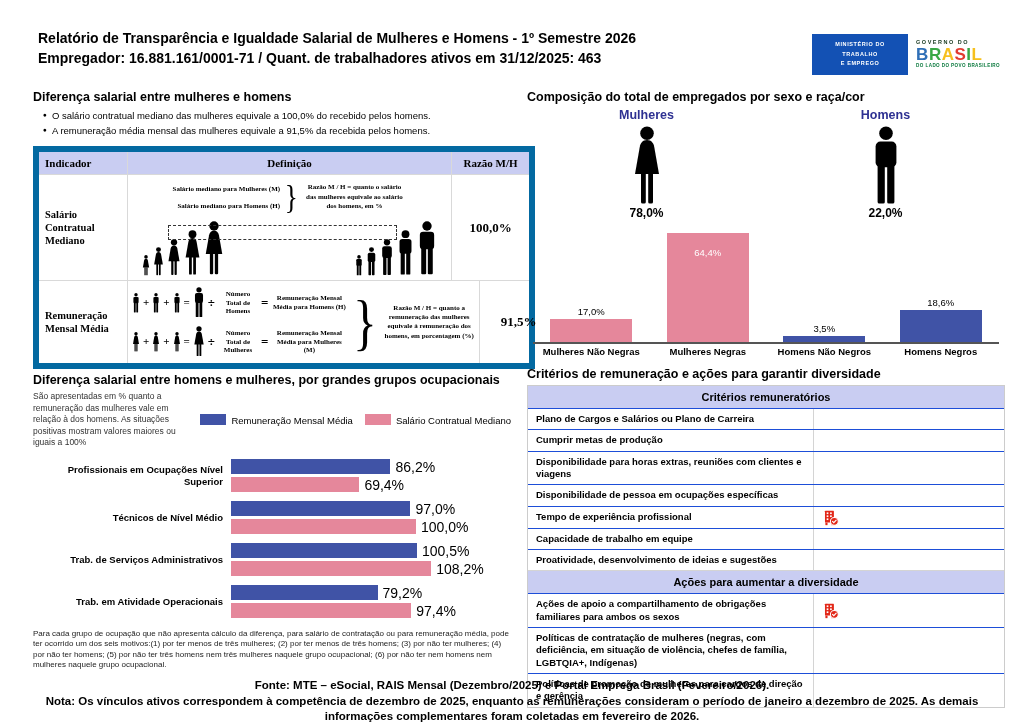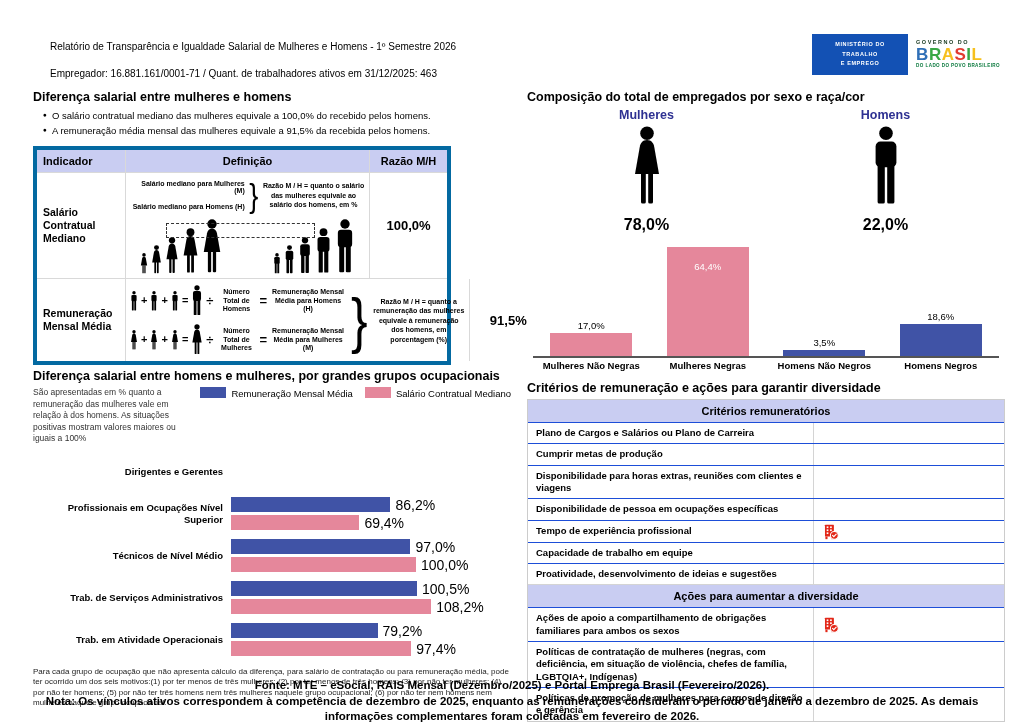--- a/index.html
+++ b/index.html
@@ -1,36 +1,36 @@
 <!DOCTYPE html>
 <html lang="pt-BR"><head>
 <meta charset="utf-8">
 <style>
   html,body{margin:0;padding:0;background:#fff;}
   .page{position:relative;width:1024px;height:725px;background:#fff;overflow:hidden;
         font-family:"Liberation Sans",sans-serif;color:#000;}
   
   .hdr{position:absolute;left:38px;top:28px;right:24px;}
-  .hdr h1{margin:12px;font-size:10px;line-height:1.45;font-weight:normal;}
+  .hdr h1{margin:0;font-size:14px;line-height:1.45;font-weight:bold;}
   .logos{position:absolute;right:0;top:6px;display:flex;gap:8px;align-items:center;}
   .mte-box{width:96px;height:41px;background:#1351b4;color:#fff;display:flex;flex-direction:column;
            align-items:center;justify-content:center;font-size:5.5px;font-weight:bold;letter-spacing:.6px;line-height:1.7;text-align:center;}
   .gov{display:flex;flex-direction:column;line-height:1;}
   .gov-top{font-size:5.5px;font-weight:bold;letter-spacing:1.5px;color:#17381f;}
   .gov-name{font-size:17px;font-weight:bold;letter-spacing:.5px;margin:1px 0;}
   .gov-tag{font-size:4.6px;font-weight:bold;color:#0b7a3e;letter-spacing:.4px;}
   
   .col-left{position:absolute;left:33px;top:90px;width:478px;}
   .col-right{position:absolute;left:527px;top:90px;width:478px;}
   h2{margin:0 0 4px 0;font-size:12.5px;font-weight:bold;}
   
   .bullets{margin:2px 0 8px 10px;padding:0;list-style:none;font-size:9.5px;line-height:1.6;}
   .bullets li::before{content:"●";font-size:6.5px;vertical-align:2px;margin-right:5px;}
   
-  .ind-table{border:4px solid #0369a1;width:418px;box-sizing:border-box;}
+  .ind-table{border:6px solid #0369a1;width:502px;box-sizing:border-box;font-family:Liberation Serif, serif;}
   .ind-row{display:grid;grid-template-columns:88px 1fr 78px;}
   .ind-row>div{border-left:1px solid #d9d9d9;box-sizing:border-box;}
   .ind-row>div:first-child{border-left:none;}
   .ind-head>div{background:#c9cdf2;font-size:11px;font-weight:bold;padding:5px 6px;}
   .ind-head .c{text-align:center;}
   .ind-body{border-top:1px solid #d9d9d9;}
   .cell-ind{font-size:10.5px;font-weight:bold;display:flex;align-items:center;padding:4px 4px 4px 6px;line-height:1.25;}
   .cell-ratio{font-size:13px;font-weight:bold;display:flex;align-items:center;justify-content:center;}
   .def1{padding:5px 4px 4px 4px;}
   .def1-top{display:flex;align-items:center;justify-content:center;gap:3px;}
@@ -45,38 +45,38 @@
   .red{color:#e22718;} .rose{color:#f2a3b8;} .roy{color:#3d4eb8;} .pinkc{color:#ed8ba3;}
   .def2{display:flex;align-items:center;gap:3px;padding:6px 4px;}
   .formulas{display:flex;flex-direction:column;gap:8px;flex:1;}
   .frow{display:flex;align-items:center;justify-content:center;gap:2px;font-size:7px;font-weight:bold;line-height:1.25;}
   .op{font-size:11px;font-weight:bold;padding:0 1px;}
   .op.big{font-size:13px;}
   .divisor{width:40px;text-align:center;}
   .result{width:76px;text-align:center;}
   
   .occ-head{margin-top:4px;}
-  .occ-sub{display:flex;align-items:flex-start;gap:4px;}
+  .occ-sub{display:flex;align-items:center;gap:4px;}
   .subtitle{flex:1;font-size:8.5px;line-height:1.35;color:#333;}
   .legend{display:flex;gap:12px;align-items:center;white-space:nowrap;font-size:9.5px;}
   .sw{display:inline-block;width:26px;height:11px;margin-right:5px;vertical-align:-1px;}
   .ochart{margin-top:6px;}
   .ogroup{display:flex;align-items:center;min-height:42px;}
   .olabel{width:190px;text-align:right;font-size:9.5px;font-weight:bold;padding-right:8px;line-height:1.2;}
   .obars{display:flex;flex-direction:column;gap:3px;}
   .obar-row{display:flex;align-items:center;height:15px;}
   .obar{height:15px;width:0;}
   .oval{font-size:14px;margin-left:5px;}
   .bluebg{background:#4053a6;} .pinkbg{background:#e5879b;}
   .footnote{font-size:8px;line-height:1.3;margin-top:6px;color:#222;}
   
   .people{display:flex;margin-top:4px;}
   .pblock{flex:1;display:flex;flex-direction:column;align-items:center;}
   .pblock .plabel{font-size:12.5px;font-weight:bold;color:#2e3192;margin-bottom:4px;}
-  .pblock .ppct{font-size:16px;font-weight:bold;margin-top:10px;}
+  .pblock .ppct{font-size:12px;font-weight:bold;margin-top:0;}
   .comp-chart{margin-top:4px;padding:0 6px;}
   .cbars{display:flex;align-items:flex-end;height:118px;border-bottom:2px solid #555;}
   .slot{flex:1;display:flex;flex-direction:column;align-items:center;justify-content:flex-end;position:relative;}
   .vlabel{font-size:9.5px;margin-bottom:2px;}
   .slot.inside .vlabel{position:absolute;top:14px;color:#fff;z-index:2;margin:0;}
   .vbar{width:82px;height:0;}
   .ccats{display:flex;}
   .ccat{flex:1;text-align:center;font-size:9.5px;font-weight:bold;padding-top:3px;line-height:1.15;}
   
   .crit{margin-top:9px;}
@@ -268,24 +268,20 @@
         <div class="subtitle">São apresentadas em % quanto a remuneração das mulheres vale em relação à dos homens. As situações positivas mostram valores maiores ou iguais a 100%</div>
         <div class="legend">
           <span><span class="sw bluebg"></span><span>Remuneração Mensal Média</span></span>
           <span><span class="sw pinkbg"></span><span>Salário Contratual Mediano</span></span>
         </div>
       </div>
     </div>
 
     <div class="ochart">
       <div class="ogroup">
-        <div class="olabel">Dirigentes e Gerentes</div>
-        <div class="obars"></div>
-      </div>
-      <div class="ogroup">
         <div class="olabel">Profissionais em Ocupações Nível Superior</div>
         <div class="obars">
           <div class="obar-row">
               <div class="obar bluebg" style="width: 159.47px;"></div>
               <span class="oval">86,2%</span>
             </div>
           <div class="obar-row">
               <div class="obar pinkbg" style="width: 128.39px;"></div>
               <span class="oval">69,4%</span>
             </div>

